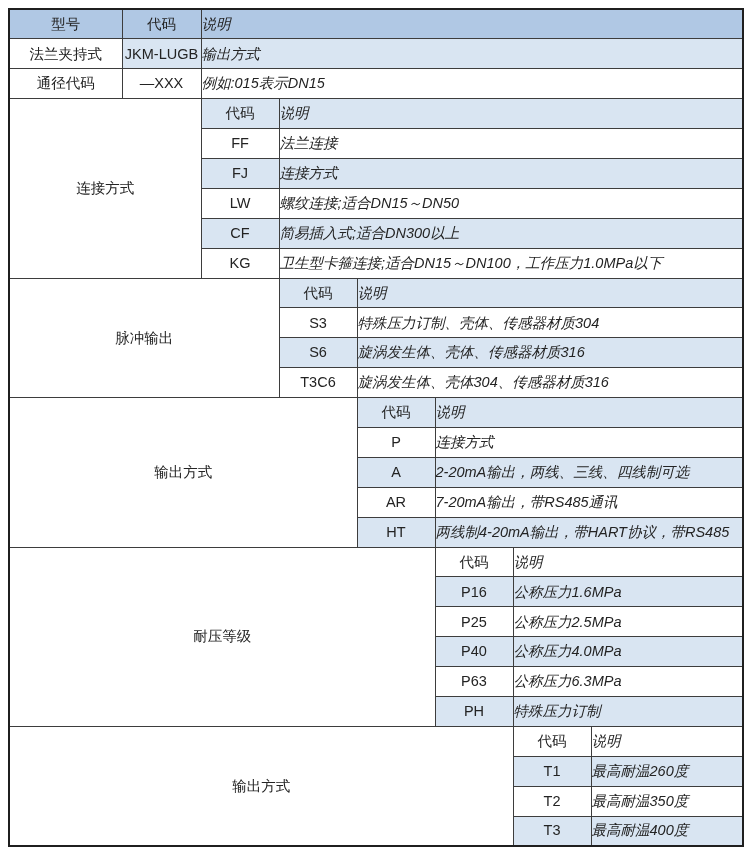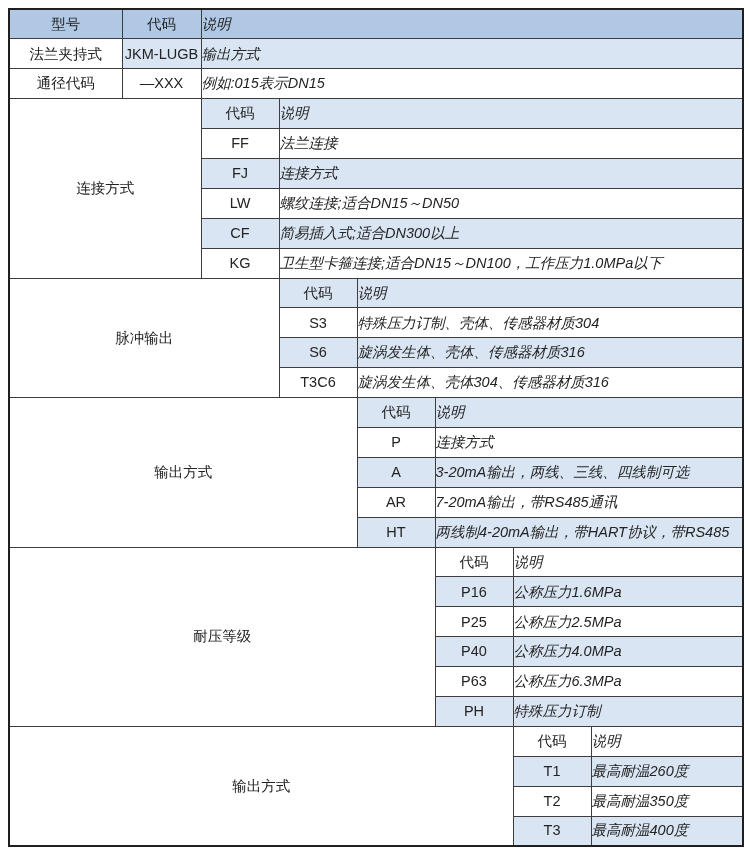--- a/index.html
+++ b/index.html
@@ -122,21 +122,21 @@
     <td class="c bg-w" rowspan="5" colspan="4">输出方式</td>
     <td class="c bg-b">代码</td>
     <td class="d bg-b" colspan="3">说明</td>
   </tr>
   <tr>
     <td class="c bg-w">P</td>
     <td class="d bg-w" colspan="3">连接方式</td>
   </tr>
   <tr>
     <td class="c bg-b">A</td>
-    <td class="d bg-b" colspan="3">3-20mA输出，两线、三线、四线制可选</td>
+    <td class="d bg-b" colspan="3">2-20mA输出，两线、三线、四线制可选</td>
   </tr>
   <tr>
     <td class="c bg-w">AR</td>
     <td class="d bg-w" colspan="3">7-20mA输出，带RS485通讯</td>
   </tr>
   <tr>
     <td class="c bg-b">HT</td>
     <td class="d bg-b" colspan="3">两线制4-20mA输出，带HART协议，带RS485</td>
   </tr>
 

